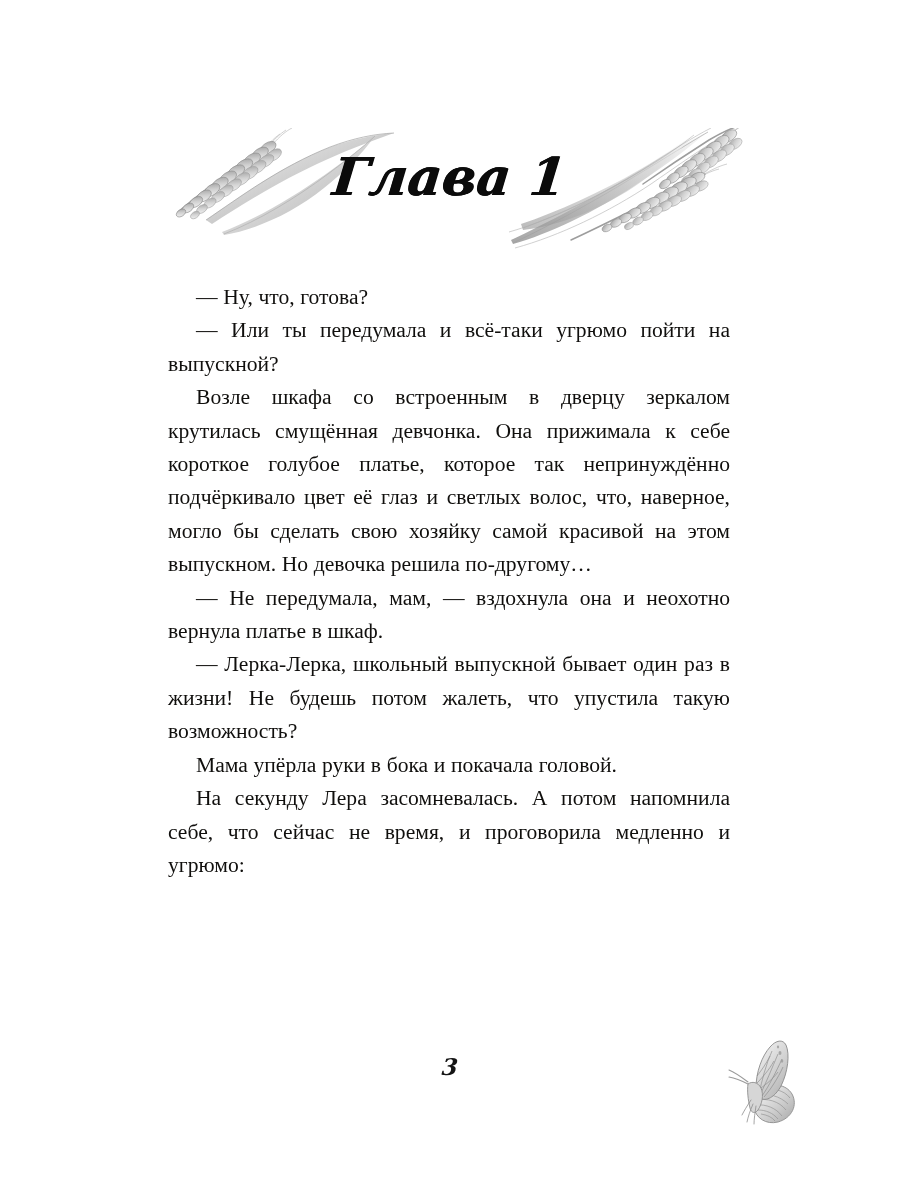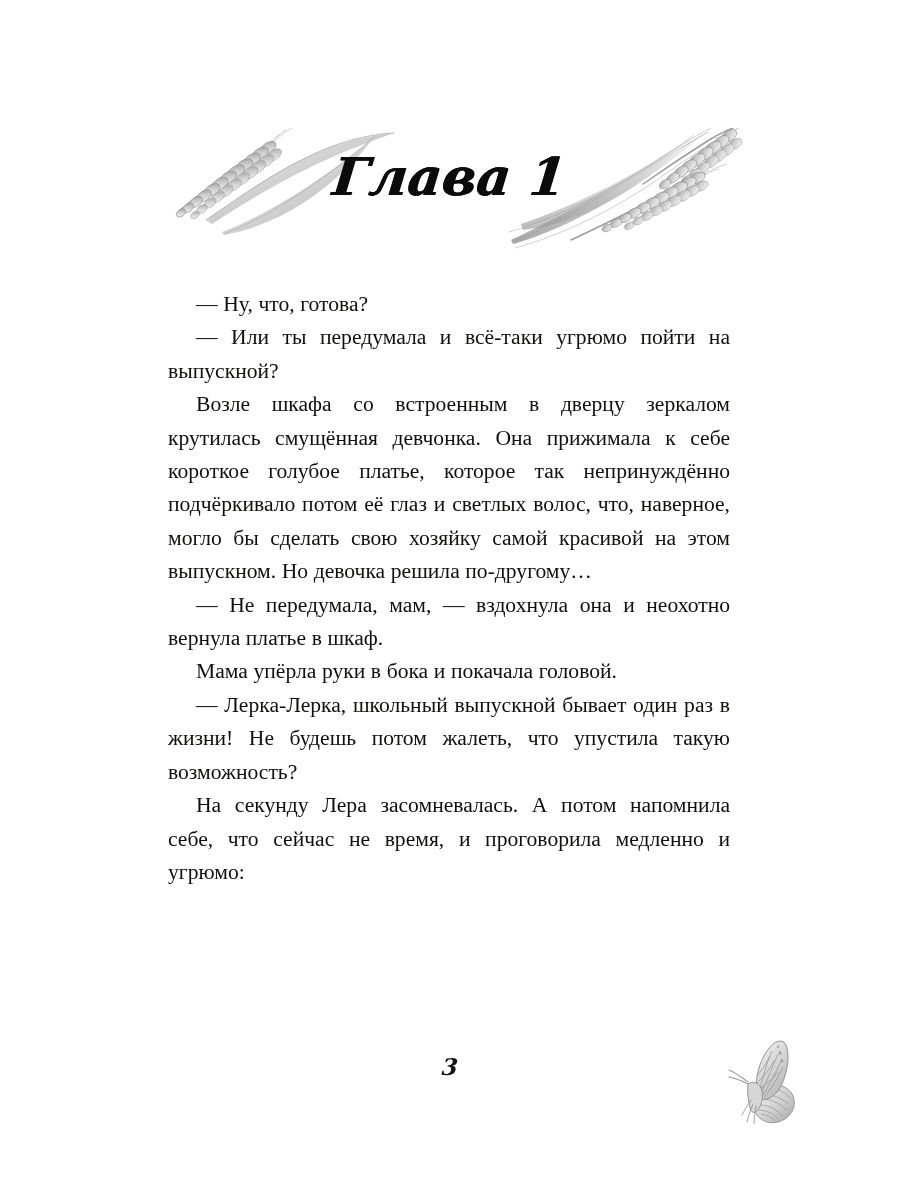--- a/index.html
+++ b/index.html
@@ -62,21 +62,21 @@
     transform: skewX(-6deg);
     text-shadow: 0.6px 0 0 #0b0b0b, -0.4px 0 0 #0b0b0b;
     z-index: 4;
     white-space: nowrap;
   }
 
   
   .body-text {
     position: absolute;
     left: 168px;
-    top: 288px;
+    top: 281px;
     width: 562px;
   }
   .para {
     margin: 0;
     text-indent: 28px;
     text-align: justify;
     text-justify: inter-word;
     font-size: 21.6px;
     line-height: 33.4px;
     hyphens: manual;
@@ -259,24 +259,24 @@
         <ellipse cx="142" cy="88" rx="6.4" ry="3.9" transform="rotate(-26 142 88)"></ellipse>
         <ellipse cx="133" cy="93" rx="5.6" ry="3.5" transform="rotate(-26 133 93)"></ellipse>
         <ellipse cx="124" cy="98" rx="4.8" ry="3" transform="rotate(-26 124 98)"></ellipse>
       </g>
     </svg>
   </div>
 
   <div class="body-text">
     <p class="para last-left">— Ну, что, готова?</p>
     <p class="para last-left">— Или ты передумала и всё-таки угрюмо пойти на выпускной?</p>
-    <p class="para last-left">Возле шкафа со встроенным в дверцу зеркалом крутилась смущённая девчонка. Она прижимала к себе короткое голубое платье, которое так непринуждённо подчёркивало потом её глаз и светлых волос, что, наверное, могло бы сделать свою хозяйку самой красивой на этом выпускном. Но девочка решила по-другому…</p>
+    <p class="para last-left">Возле шкафа со встроенным в дверцу зеркалом крутилась смущённая девчонка. Она прижимала к себе короткое голубое платье, которое так непринуждённо подчёркивало цвет её глаз и светлых волос, что, наверное, могло бы сделать свою хозяйку самой красивой на этом выпускном. Но девочка решила по-другому…</p>
     <p class="para last-left">— Не передумала, мам, — вздохнула она и неохотно вернула платье в шкаф.</p>
+    <p class="para last-left">— Лерка-Лерка, школьный выпускной бывает один раз в жизни! Не будешь потом жалеть, что упустила такую возможность?</p>
     <p class="para last-left">Мама упёрла руки в бока и покачала головой.</p>
-    <p class="para last-left">— Лерка-Лерка, школьный выпускной бывает один раз в жизни! Не будешь потом жалеть, что упустила такую возможность?</p>
     <p class="para last-left">На секунду Лера засомневалась. А потом напомнила себе, что сейчас не время, и проговорила медленно и угрюмо:</p>
   </div>
 
   <div class="page-number">3</div>
 
   <svg class="butterfly" viewBox="0 0 88 92" xmlns="http://www.w3.org/2000/svg">
     <defs>
       <linearGradient id="gWingUp" x1="0.2" y1="0" x2="0.9" y2="1">
         <stop offset="0%" stop-color="#f2f2f2"></stop>
         <stop offset="50%" stop-color="#d2d2d2"></stop>

